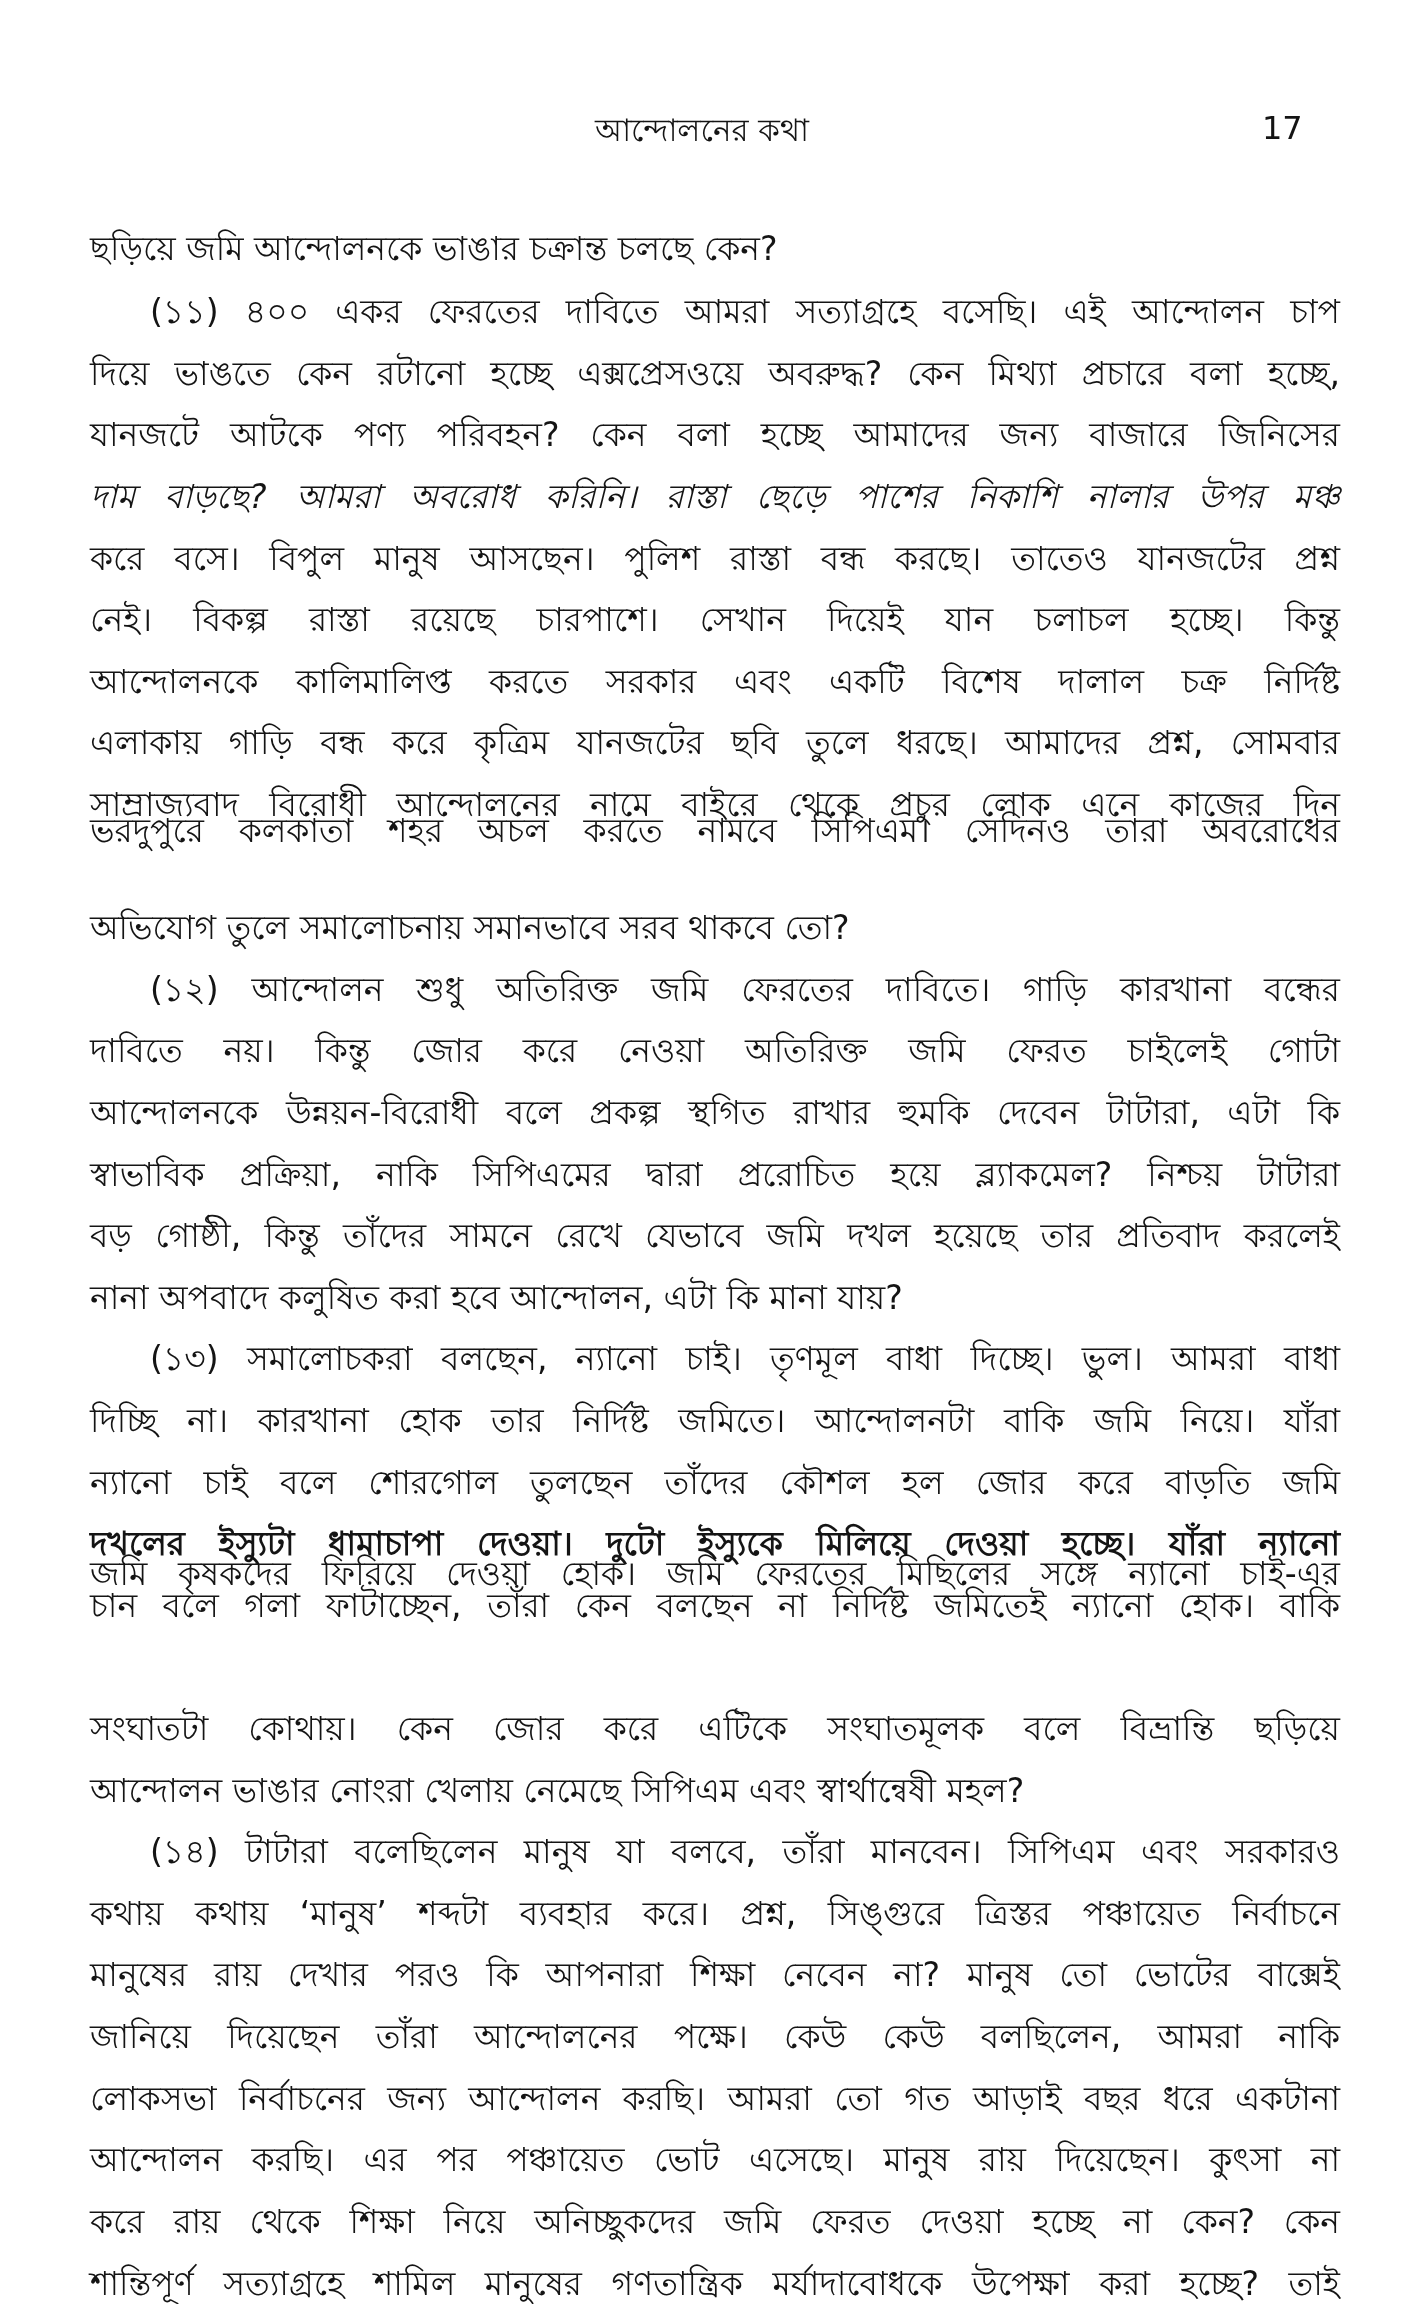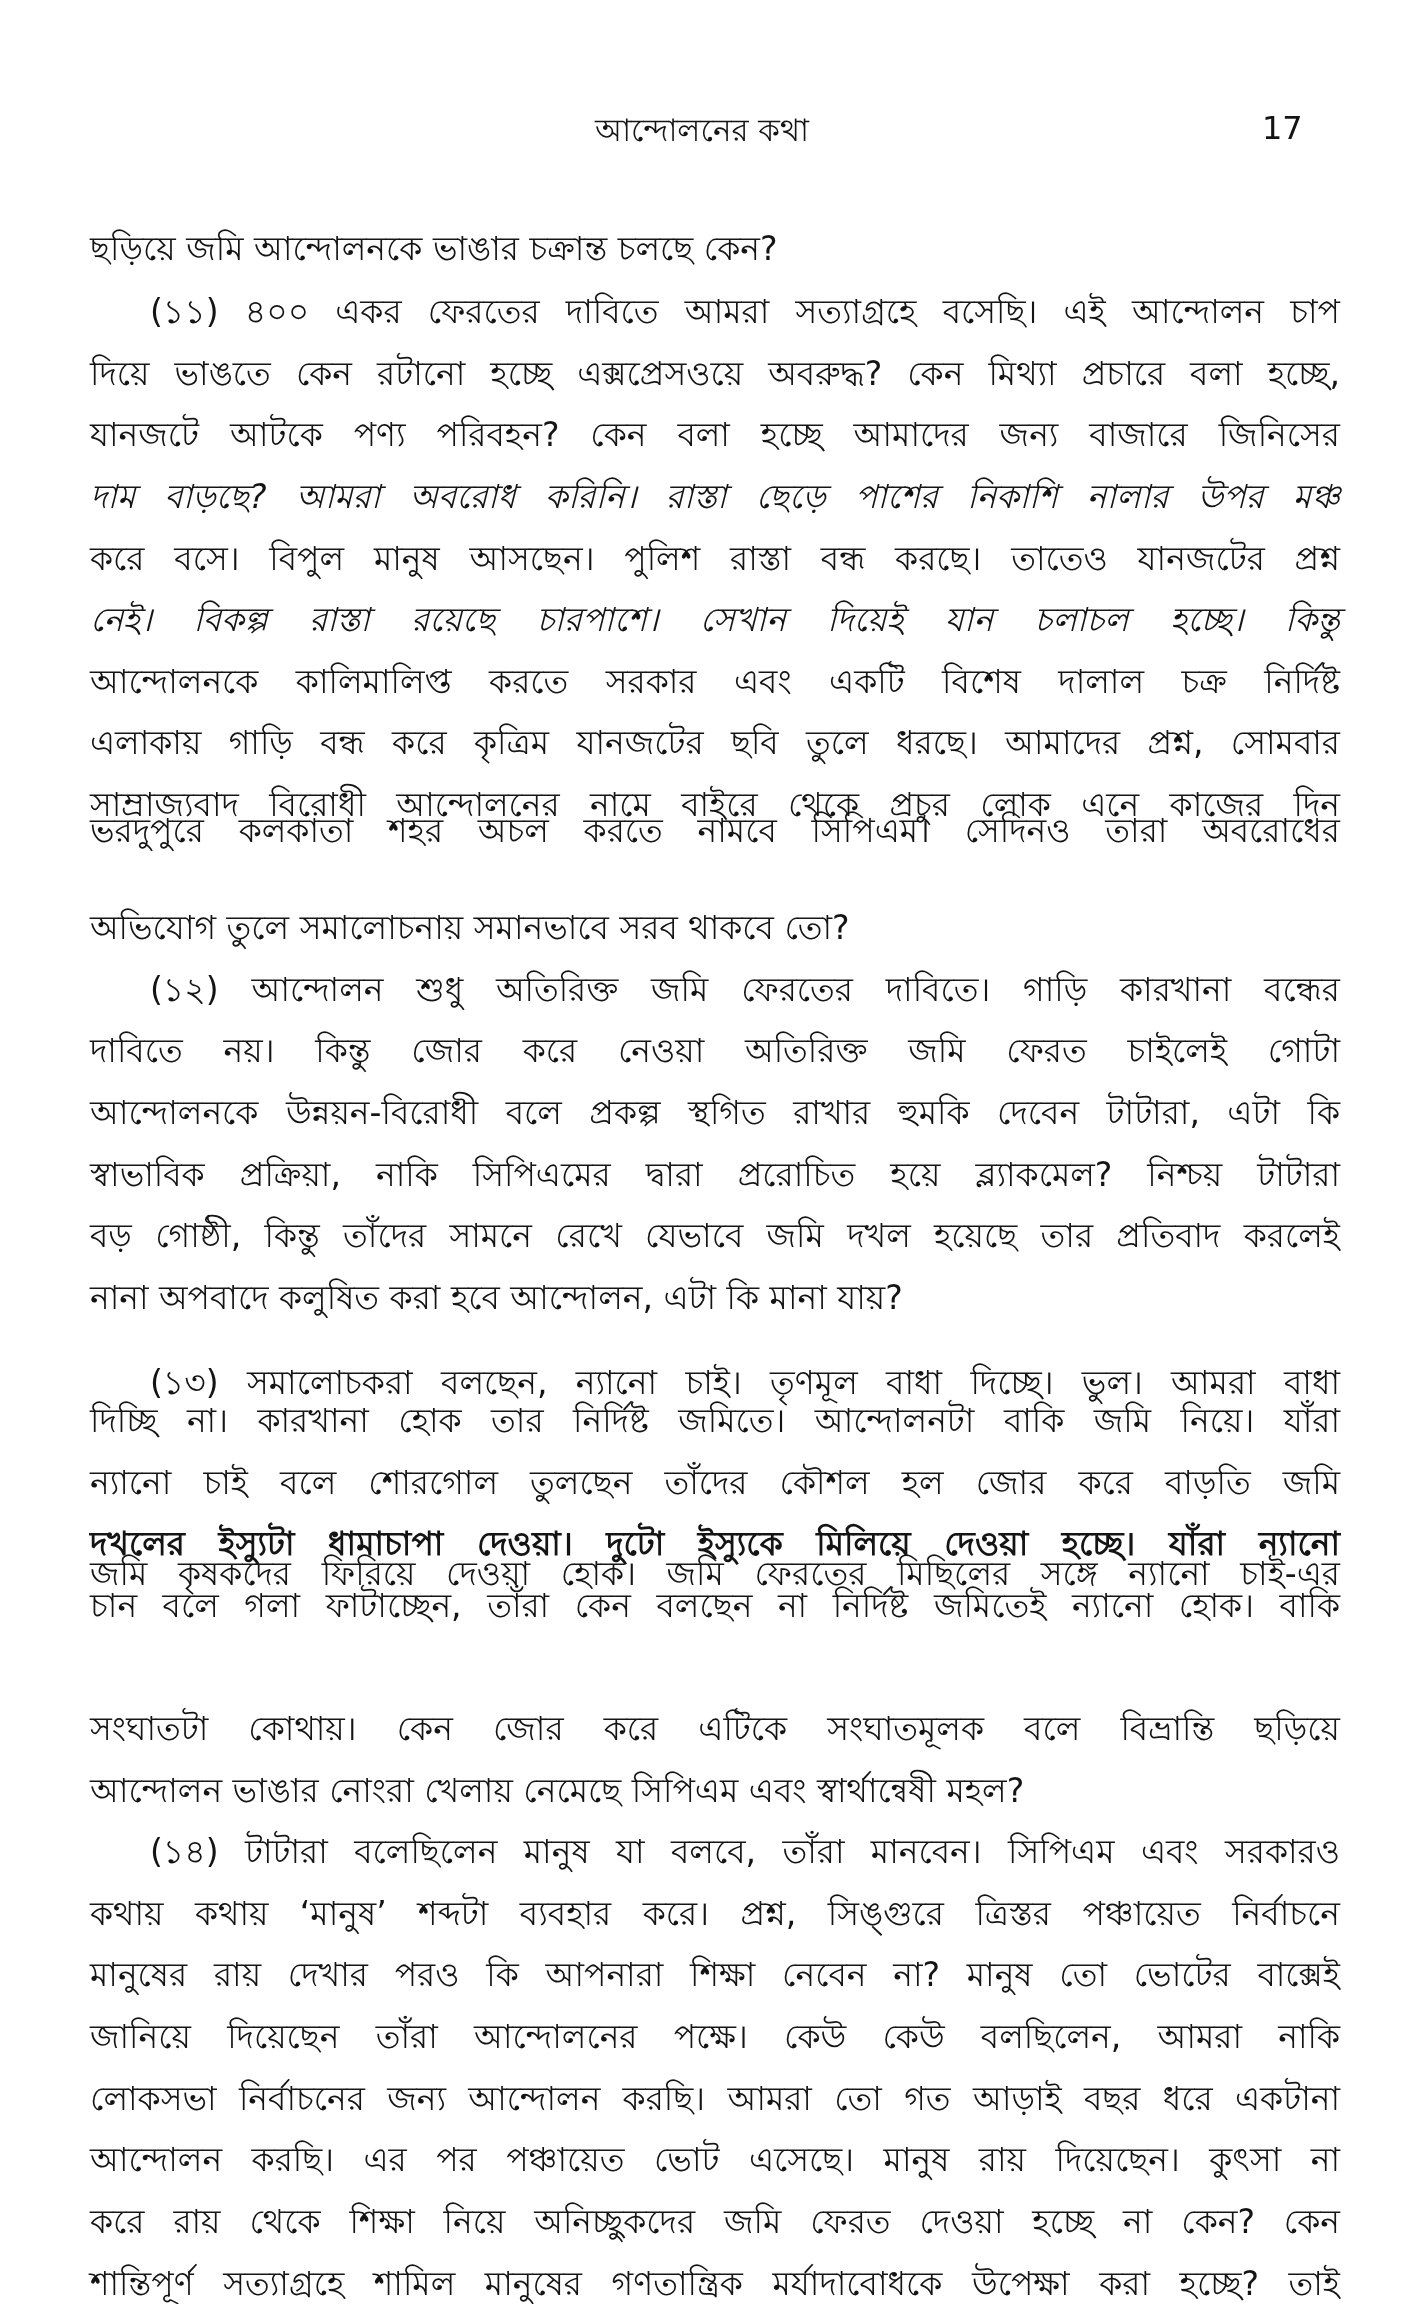--- a/index.html
+++ b/index.html
@@ -29,33 +29,33 @@
 <div class="page">
   <div class="running-head">আন্দোলনের কথা</div>
   <div class="page-number">17</div>
   <div id="body-text">
       <div class="line last" style="top: 224px;">ছড়িয়ে জমি আন্দোলনকে ভাঙার চক্রান্ত চলছে কেন?</div>
       <div class="line indent" style="top: 287px;">(১১) ৪০০ একর ফেরতের দাবিতে আমরা সত্যাগ্রহে বসেছি। এই আন্দোলন চাপ</div>
       <div class="line" style="top: 349px;">দিয়ে ভাঙতে কেন রটানো হচ্ছে এক্সপ্রেসওয়ে অবরুদ্ধ? কেন মিথ্যা প্রচারে বলা হচ্ছে,</div>
       <div class="line" style="top: 410px;">যানজটে আটকে পণ্য পরিবহন? কেন বলা হচ্ছে আমাদের জন্য বাজারে জিনিসের</div>
       <div class="line" style="top: 472px; font-style: italic;">দাম বাড়ছে? আমরা অবরোধ করিনি। রাস্তা ছেড়ে পাশের নিকাশি নালার উপর মঞ্চ</div>
       <div class="line" style="top: 534px;">করে বসে। বিপুল মানুষ আসছেন। পুলিশ রাস্তা বন্ধ করছে। তাতেও যানজটের প্রশ্ন</div>
-      <div class="line" style="top: 595px; font-style: italic;">নেই। বিকল্প রাস্তা রয়েছে চারপাশে। সেখান দিয়েই যান চলাচল হচ্ছে। কিন্তু</div>
+      <div class="line" style="top: 595px;">নেই। বিকল্প রাস্তা রয়েছে চারপাশে। সেখান দিয়েই যান চলাচল হচ্ছে। কিন্তু</div>
       <div class="line" style="top: 657px;">আন্দোলনকে কালিমালিপ্ত করতে সরকার এবং একটি বিশেষ দালাল চক্র নির্দিষ্ট</div>
       <div class="line" style="top: 718px;">এলাকায় গাড়ি বন্ধ করে কৃত্রিম যানজটের ছবি তুলে ধরছে। আমাদের প্রশ্ন, সোমবার</div>
       <div class="line" style="top: 780px;">সাম্রাজ্যবাদ বিরোধী আন্দোলনের নামে বাইরে থেকে প্রচুর লোক এনে কাজের দিন</div>
       <div class="line" style="top: 800px; margin-top: 6px;">ভরদুপুরে কলকাতা শহর অচল করতে নামবে সিপিএম। সেদিনও তারা অবরোধের</div>
       <div class="line last" style="top: 903px;">অভিযোগ তুলে সমালোচনায় সমানভাবে সরব থাকবে তো?</div>
       <div class="line indent" style="top: 965px;">(১২) আন্দোলন শুধু অতিরিক্ত জমি ফেরতের দাবিতে। গাড়ি কারখানা বন্ধের</div>
       <div class="line" style="top: 1026px;">দাবিতে নয়। কিন্তু জোর করে নেওয়া অতিরিক্ত জমি ফেরত চাইলেই গোটা</div>
       <div class="line" style="top: 1088px;">আন্দোলনকে উন্নয়ন-বিরোধী বলে প্রকল্প স্থগিত রাখার হুমকি দেবেন টাটারা, এটা কি</div>
       <div class="line" style="top: 1150px;">স্বাভাবিক প্রক্রিয়া, নাকি সিপিএমের দ্বারা প্ররোচিত হয়ে ব্ল্যাকমেল? নিশ্চয় টাটারা</div>
       <div class="line" style="top: 1211px;">বড় গোষ্ঠী, কিন্তু তাঁদের সামনে রেখে যেভাবে জমি দখল হয়েছে তার প্রতিবাদ করলেই</div>
       <div class="line last" style="top: 1273px;">নানা অপবাদে কলুষিত করা হবে আন্দোলন, এটা কি মানা যায়?</div>
-      <div class="line indent" style="top: 1334px; margin-top: 24px;">(১৩) সমালোচকরা বলছেন, ন্যানো চাই। তৃণমূল বাধা দিচ্ছে। ভুল। আমরা বাধা</div>
+      <div class="line indent" style="top: 1334px;">(১৩) সমালোচকরা বলছেন, ন্যানো চাই। তৃণমূল বাধা দিচ্ছে। ভুল। আমরা বাধা</div>
       <div class="line" style="top: 1396px;">দিচ্ছি না। কারখানা হোক তার নির্দিষ্ট জমিতে। আন্দোলনটা বাকি জমি নিয়ে। যাঁরা</div>
       <div class="line" style="top: 1458px;">ন্যানো চাই বলে শোরগোল তুলছেন তাঁদের কৌশল হল জোর করে বাড়তি জমি</div>
       <div class="line" style="top: 1519px; font-weight: bold;">দখলের ইস্যুটা ধামাচাপা দেওয়া। দুটো ইস্যুকে মিলিয়ে দেওয়া হচ্ছে। যাঁরা ন্যানো</div>
       <div class="line" style="top: 1581px;">চান বলে গলা ফাটাচ্ছেন, তাঁরা কেন বলছেন না নির্দিষ্ট জমিতেই ন্যানো হোক। বাকি</div>
       <div class="line" style="top: 1549px;">জমি কৃষকদের ফিরিয়ে দেওয়া হোক। জমি ফেরতের মিছিলের সঙ্গে ন্যানো চাই-এর</div>
       <div class="line" style="top: 1704px;">সংঘাতটা কোথায়। কেন জোর করে এটিকে সংঘাতমূলক বলে বিভ্রান্তি ছড়িয়ে</div>
       <div class="line last" style="top: 1766px;">আন্দোলন ভাঙার নোংরা খেলায় নেমেছে সিপিএম এবং স্বার্থান্বেষী মহল?</div>
       <div class="line indent" style="top: 1827px;">(১৪) টাটারা বলেছিলেন মানুষ যা বলবে, তাঁরা মানবেন। সিপিএম এবং সরকারও</div>
       <div class="line" style="top: 1889px;">কথায় কথায় ‘মানুষ’ শব্দটা ব্যবহার করে। প্রশ্ন, সিঙ্গুরে ত্রিস্তর পঞ্চায়েত নির্বাচনে</div>
       <div class="line" style="top: 1950px;">মানুষের রায় দেখার পরও কি আপনারা শিক্ষা নেবেন না? মানুষ তো ভোটের বাক্সেই</div>

